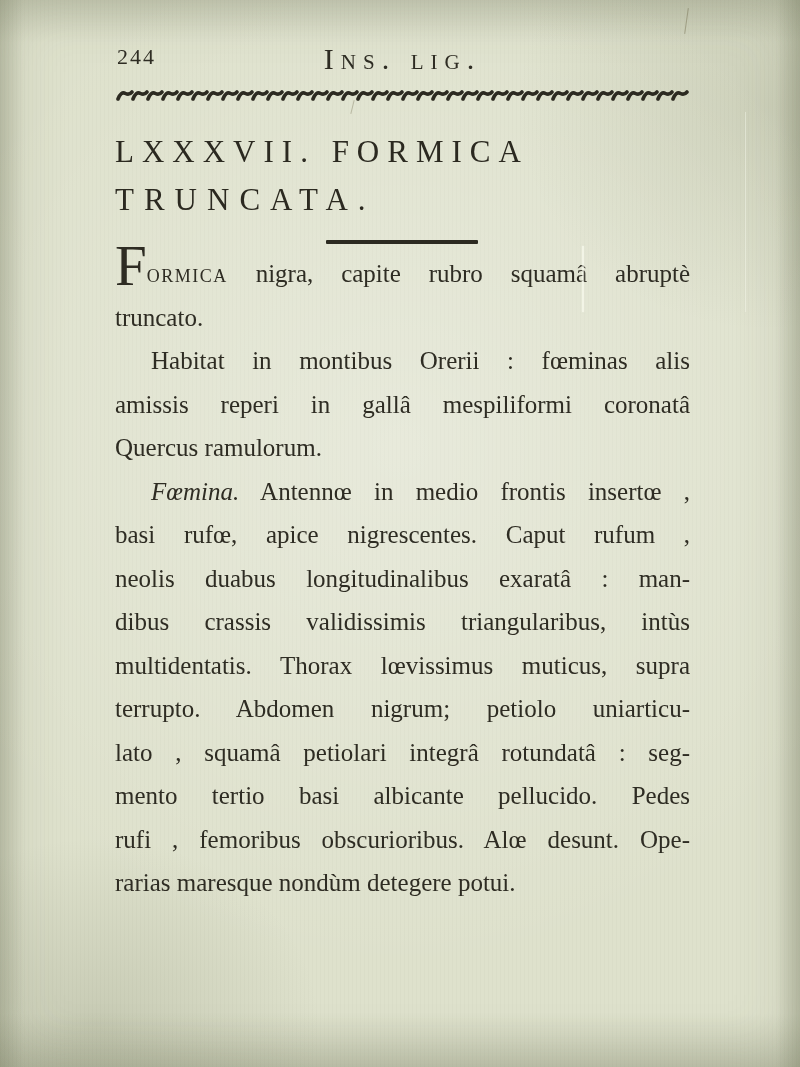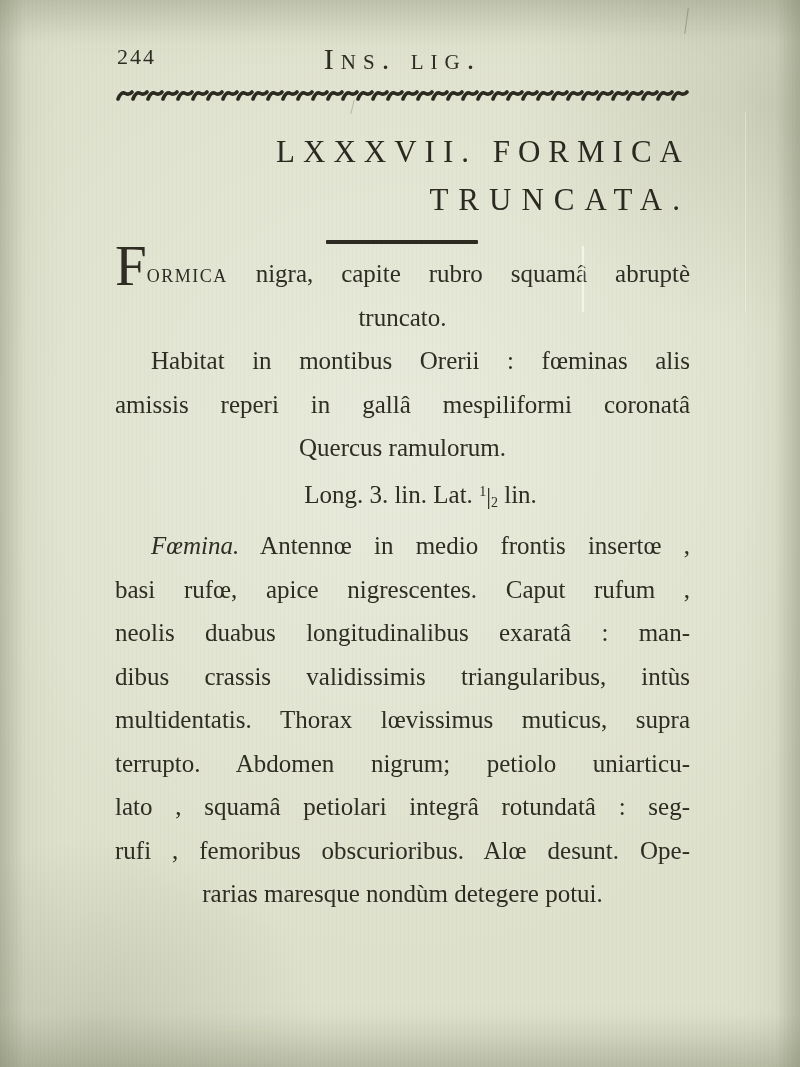--- a/index.html
+++ b/index.html
@@ -24,31 +24,31 @@
 
   
   .header{position:relative;height:36px;margin-top:2px;}
   .pagenum{position:absolute;left:2px;top:2px;font-size:22px;letter-spacing:2px;}
   .running{text-align:center;font-variant:small-caps;font-size:30px;letter-spacing:7px;}
 
   
   .wave{display:block;margin-top:10px;width:575px;height:16px;}
 
   
-  .title{margin-top:24px;text-align:right;font-size:31px;line-height:48px;color:#2b2920;}
+  .title{margin-top:24px;text-align:left;font-size:31px;line-height:48px;color:#2b2920;}
   .title .t1{letter-spacing:8px;}
   .title .t2{letter-spacing:10px;}
 
   .short-rule{width:150px;height:4px;background:#2c2a21;margin:16px auto 0 auto;
     box-shadow:-2px 0 0 #2c2a21;border-radius:1px;}
 
   
   .body{margin-top:8px;font-size:25px;line-height:43.5px;}
   .jline{text-align:justify;text-align-last:justify;}
-  .leftline{text-align:center;}
+  .leftline{text-align:left;}
   .indent{text-indent:36px;}
   .initial{font-size:57px;line-height:0;position:relative;top:3px;letter-spacing:0;}
   .sc{font-variant:small-caps;letter-spacing:1.5px;}
   .ital{font-style:italic;}
   .fr-sup{font-size:14px;vertical-align:7px;letter-spacing:0;}
   .fr-bar{font-size:24px;vertical-align:-1px;}
   .fr-sub{font-size:14px;vertical-align:-4px;}
 
   
   .crease-1{position:absolute;left:582px;top:246px;width:2px;height:66px;
@@ -84,29 +84,29 @@
 
     <div class="body">
 
       <div class="jline"><span class="initial">F</span><span class="sc">ormica</span> <span>nigra, capite rubro squamâ abruptè</span></div>
       <div class="leftline">truncato.</div>
 
       <div class="jline indent">Habitat in montibus Orerii : fœminas alis</div>
       <div class="jline">amissis reperi in gallâ mespiliformi coronatâ</div>
       <div class="leftline">Quercus ramulorum.</div>
 
-      <div class="leftline indent"><span>Long. 3. lin. Lat.</span> <span class="fr-sup">1</span><span class="fr-bar">|</span><span class="fr-sub">2</span> <span>lin.</span></div>
 
       <div class="jline indent"><span class="ital">Fœmina.</span> <span>Antennœ in medio frontis insertœ ,</span></div>
       <div class="jline">basi rufœ, apice nigrescentes. Caput rufum ,</div>
       <div class="jline">neolis duabus longitudinalibus exaratâ : man-</div>
       <div class="jline">dibus crassis validissimis triangularibus, intùs</div>
       <div class="jline">multidentatis. Thorax lœvissimus muticus, supra</div>
       <div class="jline">terrupto. Abdomen nigrum; petiolo uniarticu-</div>
       <div class="jline">lato , squamâ petiolari integrâ rotundatâ : seg-</div>
+      <div class="jline">mento tertio basi albicante pellucido. Pedes</div>
       <div class="jline">rufi , femoribus obscurioribus. Alœ desunt. Ope-</div>
       <div class="leftline">rarias maresque nondùm detegere potui.</div>
 
     </div>
   </div>
 
   <div class="crease-1"></div>
   <div class="crease-2"></div>
   <div class="hairline"></div>
   <div class="hairline-2"></div>

